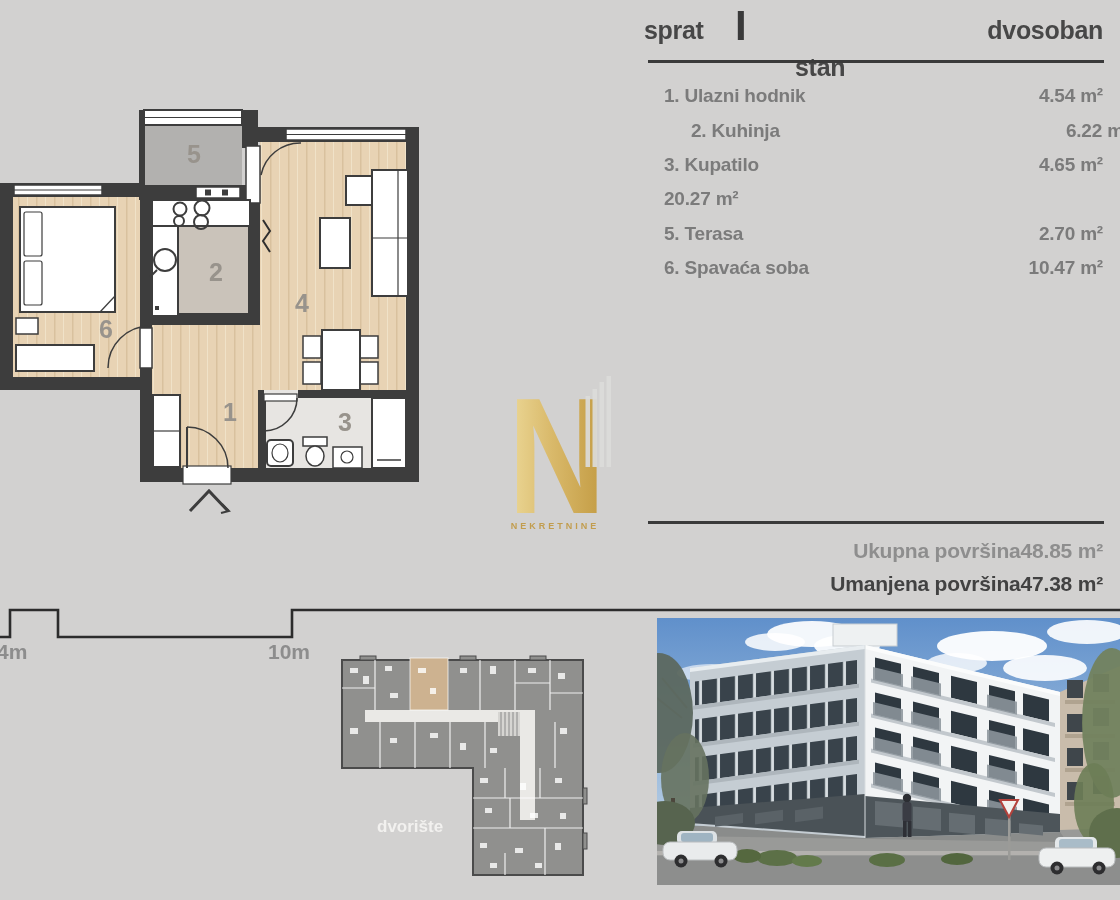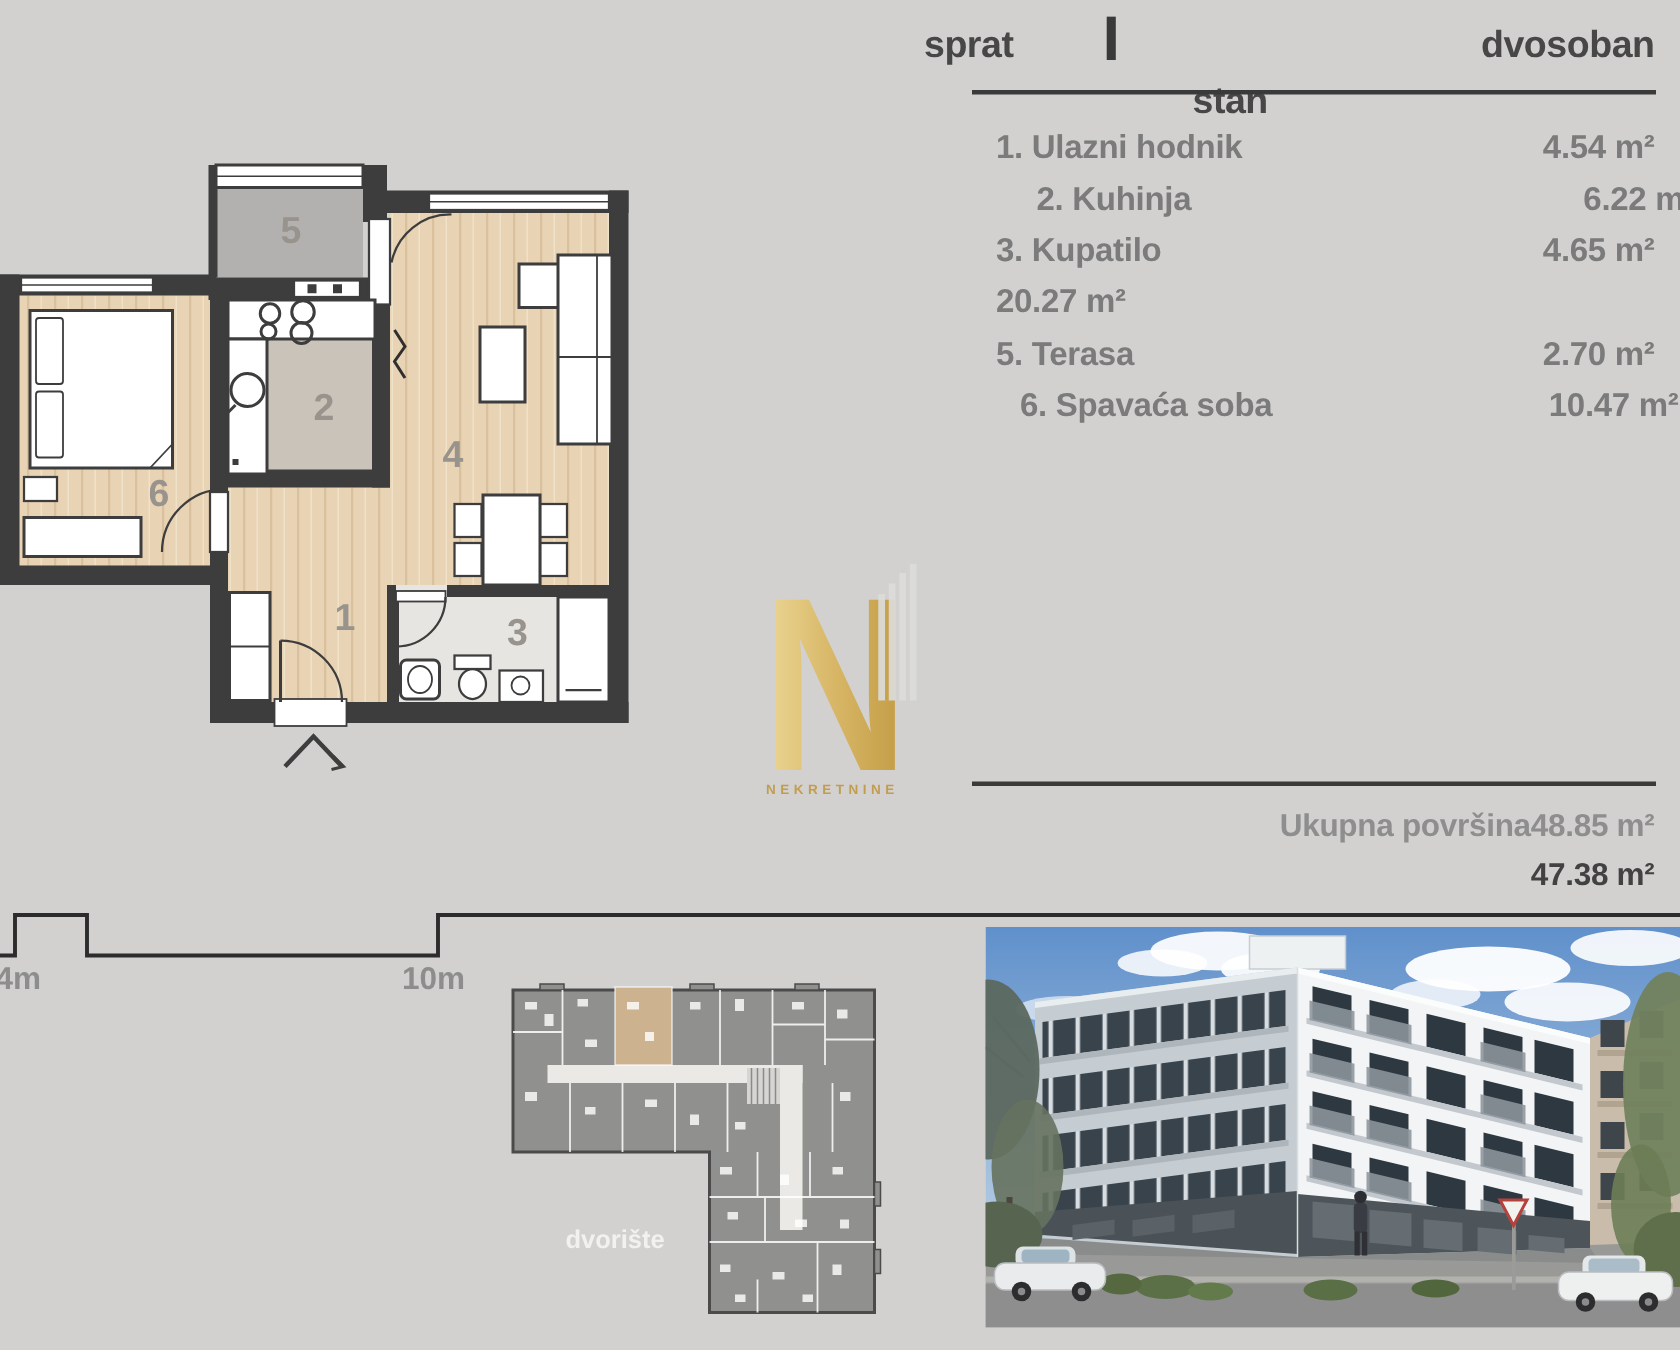--- a/index.html
+++ b/index.html
@@ -4,21 +4,21 @@
 <style>
   html,body{margin:0;padding:0;}
   .page{position:relative;width:1120px;height:900px;background:#d2d1d0;overflow:hidden;
         font-family:"Liberation Sans",sans-serif;}
   .abs{position:absolute;}
   
   .hdr{position:absolute;top:16px;font-weight:bold;font-size:25px;color:#474747;letter-spacing:-0.3px;}
   .hdr-roman{position:absolute;top:2px;font-weight:bold;font-size:42px;color:#3a3a3a;}
   .divider{position:absolute;left:648px;width:456px;height:3px;background:#3a3a3a;}
   .room-row{position:absolute;left:664px;width:439px;display:flex;justify-content:space-between;
-            font-weight:bold;font-size:22px;color:#7b7b7b;letter-spacing:-0.2px;}
+            font-weight:bold;font-size:19px;color:#7b7b7b;letter-spacing:-0.2px;}
   .tot-row{position:absolute;left:664px;width:439px;display:flex;justify-content:flex-end;
            font-weight:bold;font-size:21px;letter-spacing:-0.2px;}
   .tot-muted{color:#8e8e8e;}
   .tot-dark{color:#424242;}
   .disclaimer{position:absolute;left:1px;top:850px;font-size:15px;font-weight:600;color:#ececec;letter-spacing:.2px;}
   svg{display:block;}
   .plan-num{font-family:"Liberation Sans",sans-serif;font-weight:bold;font-size:25px;fill:#98938c;}
   .site-caption{font-family:"Liberation Sans",sans-serif;font-weight:bold;font-size:17px;fill:#f2f1ef;}
   .scale-label{font-family:"Liberation Sans",sans-serif;font-weight:bold;font-size:21px;fill:#8d8d8d;}
   .logo-caption{font-family:"Liberation Sans",sans-serif;font-weight:bold;font-size:9px;fill:#c29d4e;letter-spacing:3px;}
@@ -176,21 +176,21 @@
     <g fill="#dcdcda" opacity="0.92">
       <rect x="95.5" y="24" width="4.5" height="71"></rect>
       <rect x="102.5" y="17" width="4.5" height="78"></rect>
       <rect x="109.5" y="10" width="4.5" height="85"></rect>
       <rect x="116.5" y="4" width="4.5" height="91"></rect>
     </g>
     <text class="logo-caption" x="65" y="157" text-anchor="middle">NEKRETNINE</text>
   </svg>
 
   <div>
-    <span class="hdr" style="left:616px;">sprat</span>
+    <span class="hdr" style="left:644px;">sprat</span>
     <span class="hdr-roman" style="left:735px;">I</span>
     <span class="hdr" style="left:795px;margin-top:37px;">stan</span>
     <span class="hdr" style="right:17px;">dvosoban</span>
     <div class="divider" style="top:60px;"></div>
 
     <div class="room-row" style="top:85px;">
       <span>1. Ulazni hodnik</span>
       <span>4.54 m²</span>
     </div>
     <div class="room-row" style="top:120px;margin-left:27px;">
@@ -201,31 +201,32 @@
       <span>3. Kupatilo</span>
       <span>4.65 m²</span>
     </div>
     <div class="room-row" style="top:188px;">
       <span>20.27 m²</span>
     </div>
     <div class="room-row" style="top:223px;">
       <span>5. Terasa</span>
       <span>2.70 m²</span>
     </div>
-    <div class="room-row" style="top:257px;margin-left:16px;">
+    <div class="room-row" style="top:257px;">
       <span>6. Spavaća soba</span>
       <span>10.47 m²</span>
     </div>
 
     <div class="divider" style="top:521px;"></div>
     <div class="tot-row tot-muted" style="top:539px;">
       <span>Ukupna površina</span>
       <span>48.85 m²</span>
     </div>
     <div class="tot-row tot-dark" style="top:572px;">
+      <span>Umanjena površina</span>
       <span>47.38 m²</span>
     </div>
   </div>
 
   <svg class="abs" style="left:0;top:595px;" width="1120" height="80" viewBox="0 0 1120 80">
     <path d="M0,42 H10 V15 H58 V42 H292 V15 H1120" fill="none" stroke="#2c2c2c" stroke-width="2.6"></path>
     <text class="scale-label" x="-3" y="64">4m</text>
     <text class="scale-label" x="268" y="64">10m</text>
   </svg>
 

